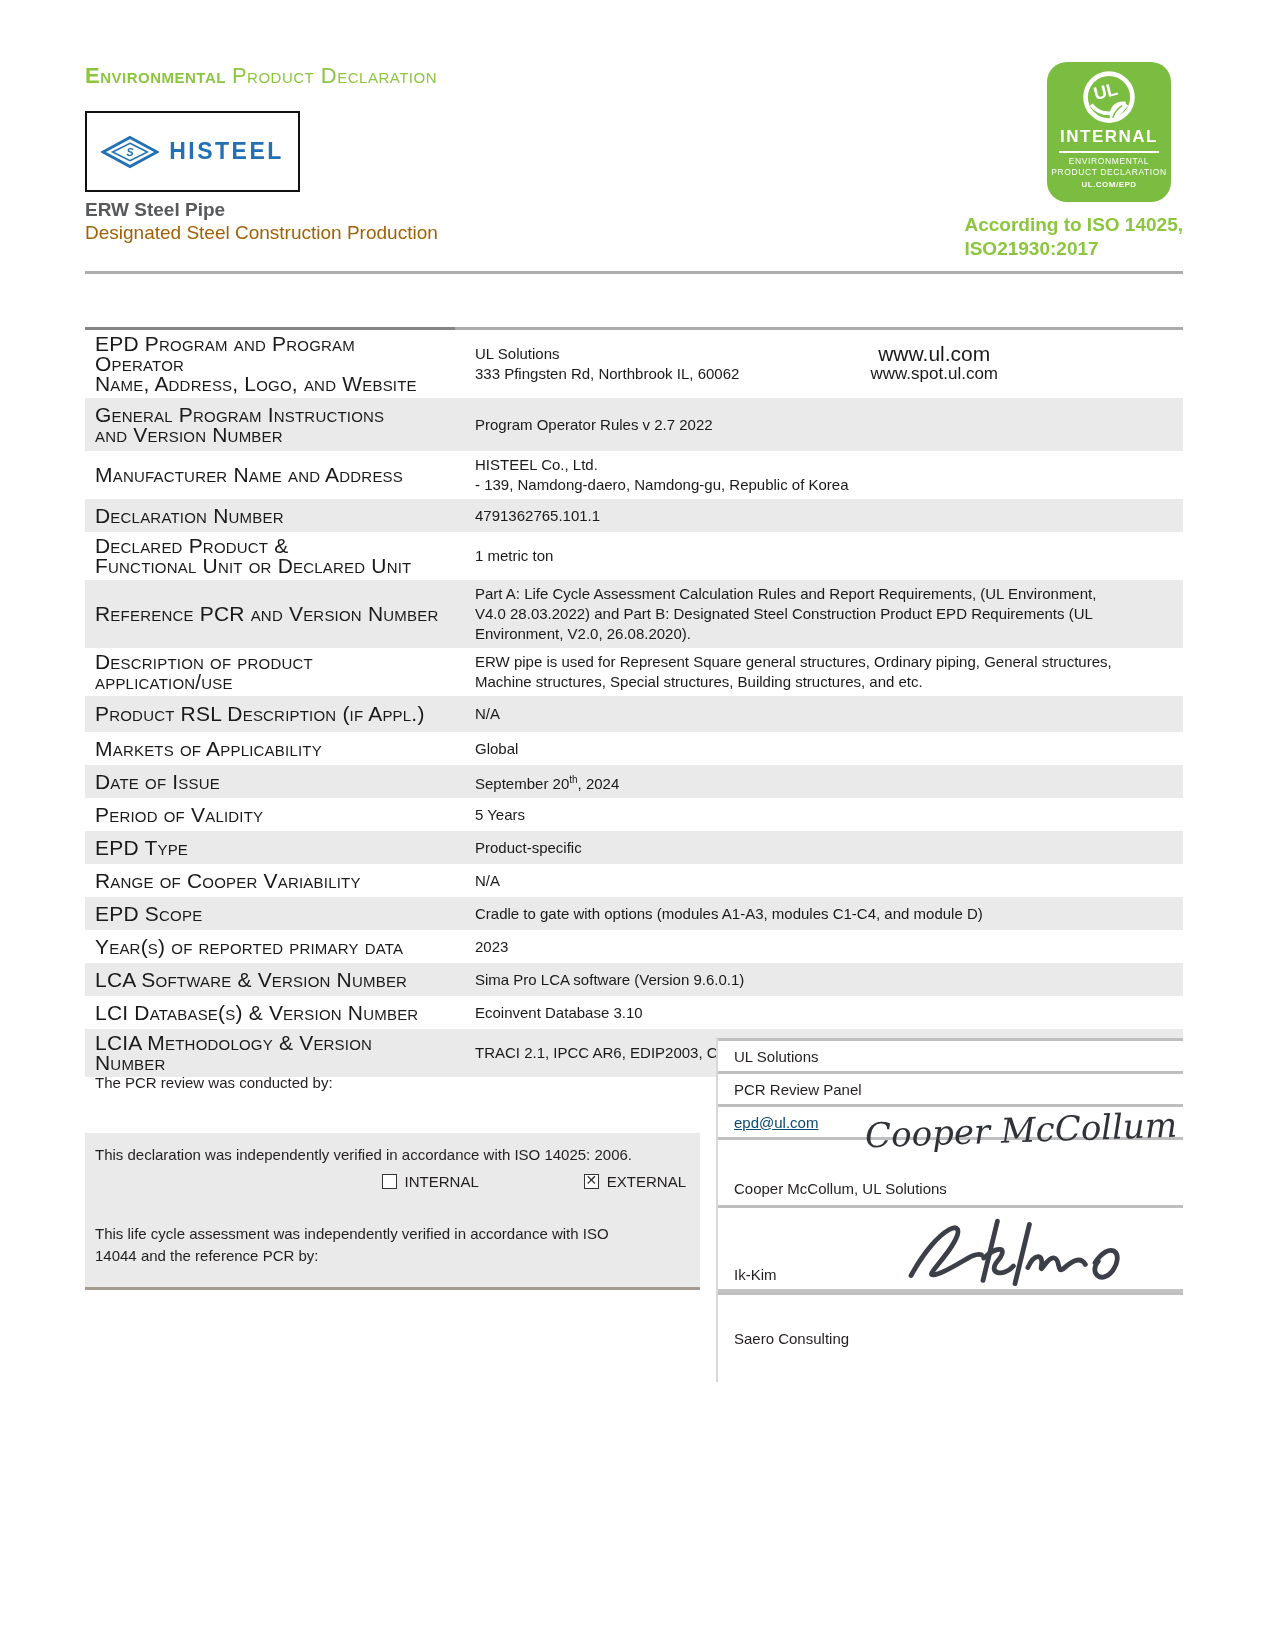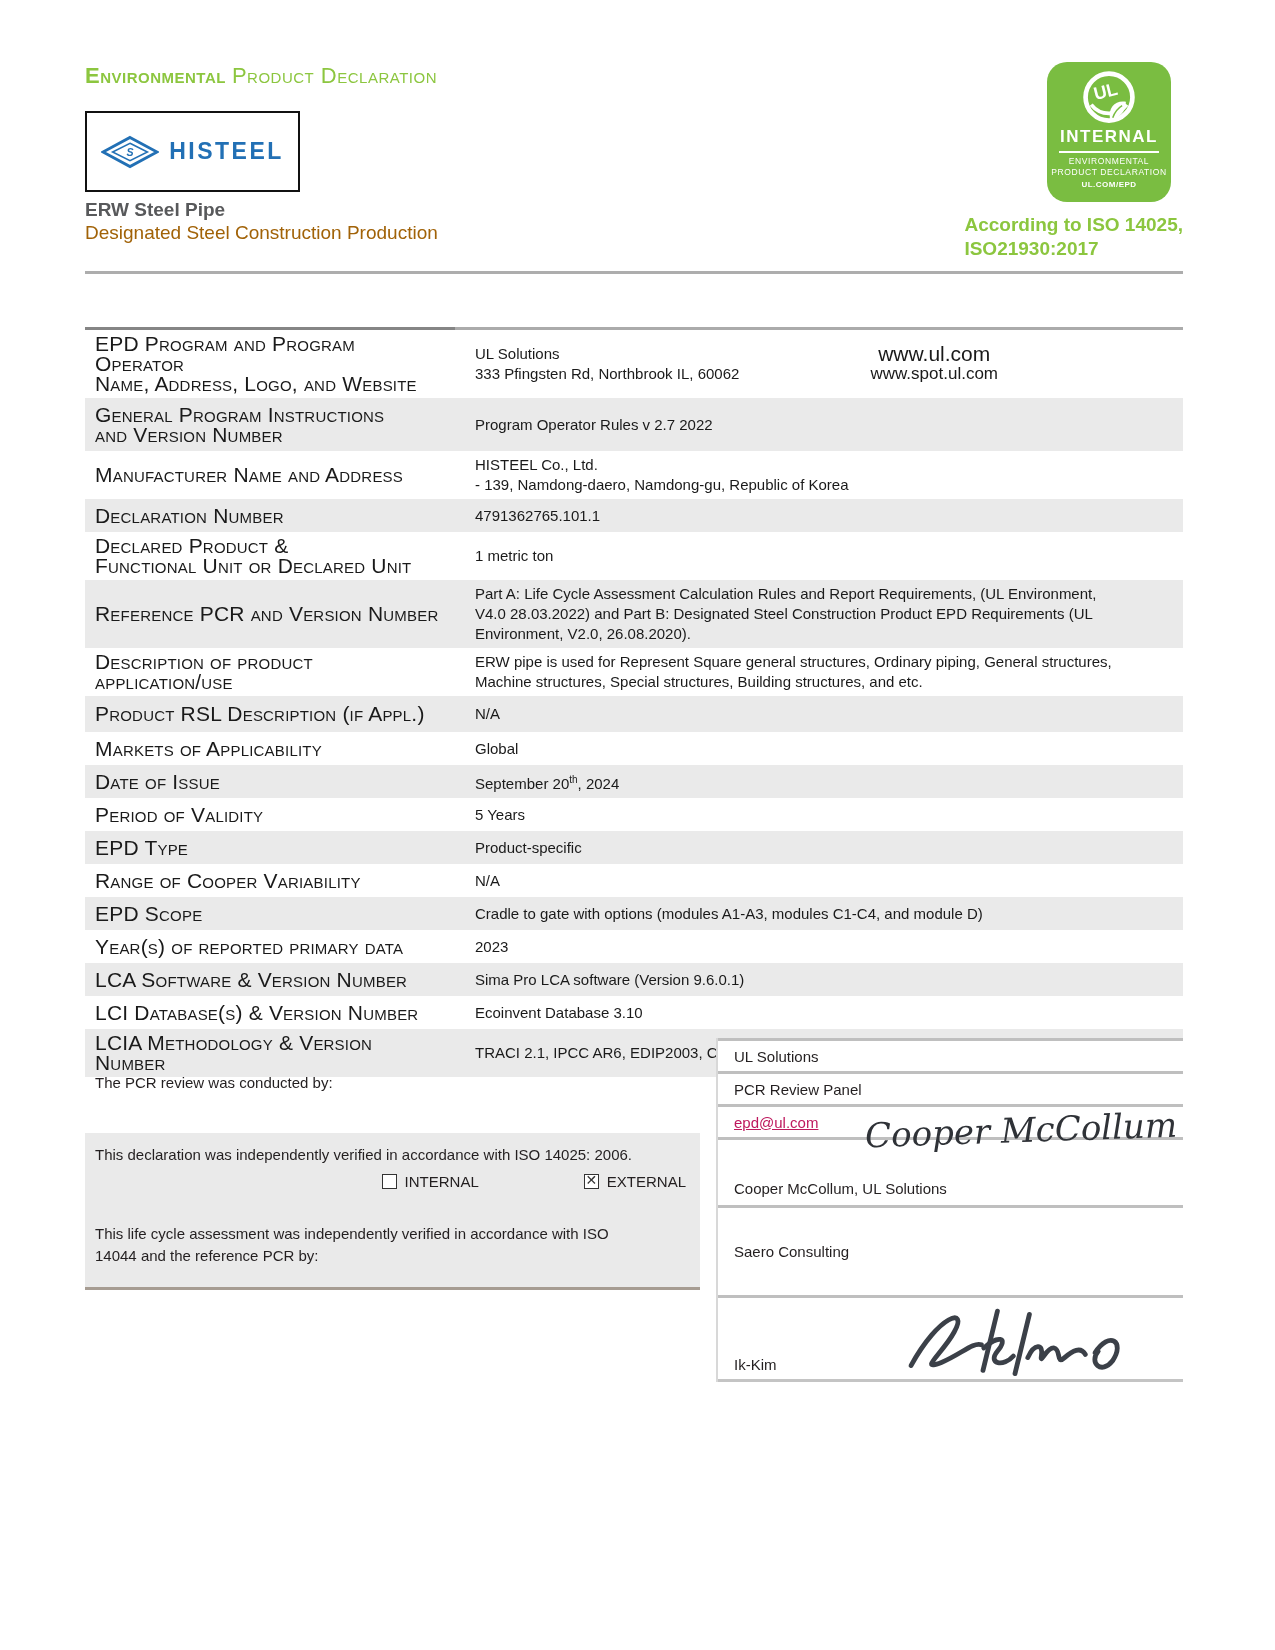--- a/index.html
+++ b/index.html
@@ -63,21 +63,21 @@
   .cb-ext{margin-left:105px;}
 
   .rev-right{flex:1;margin-left:16px;margin-top:5px;border-left:2px solid #d8d8d8;
              display:flex;flex-direction:column;}
   .rb{box-sizing:border-box;border-top:3px solid #bfbfbf;background:#fff;position:relative;
       display:flex;align-items:center;padding-left:16px;font-size:15px;}
   .box-s{height:33px;}
   .box-sig{height:68px;align-items:flex-end;padding-bottom:8px;}
   .box-saero{height:90px;}
   .box-ik{height:87px;align-items:flex-end;padding-bottom:6px;border-bottom:3px solid #c4c4c4;}
-  .email-link{color:#be185d;text-decoration:underline;text-align:center;}
+  .email-link{color:#0c4a6e;text-decoration:underline;text-align:center;}
   .script{position:absolute;right:6px;top:-30px;font-family:"DejaVu Serif",serif;font-style:italic;
           font-size:34px;color:#2f3237;transform:rotate(-2deg);white-space:nowrap;z-index:2;}
   .ik-svg{position:absolute;right:35px;top:2px;}
   .sig-name{position:relative;z-index:3;}
 </style>
 </head>
 <body>
 
 <div class="page">
 
@@ -252,33 +252,33 @@
       <div class="rb box-s">
         <span>PCR Review Panel</span>
       </div>
       <div class="rb box-s">
         <a class="email-link">epd@ul.com</a>
       </div>
       <div class="rb box-sig">
         <span class="script">Cooper McCollum</span>
         <span class="sig-name">Cooper McCollum, UL Solutions</span>
       </div>
-      <div class="rb box-saero">
-        <span>Saero Consulting</span>
-      </div>
       <div class="rb box-ik">
         <svg class="ik-svg" width="250" height="80" viewBox="0 0 300 100">
           <g fill="none" stroke="#3b4048" stroke-width="6" stroke-linecap="round">
             <path d="M10,82 C45,18 82,8 64,40 C50,66 18,90 48,78 C72,68 88,52 98,56"></path>
             <path d="M118,14 L100,88"></path>
             <path d="M101,60 C118,44 133,46 118,64 C105,80 126,84 138,70"></path>
             <path d="M158,18 L140,92"></path>
             <path d="M156,72 C164,54 176,54 173,70 C171,82 180,58 189,60 C198,62 191,82 202,72 C212,63 222,58 228,68"></path>
             <path d="M240,66 C258,38 278,52 262,76 C248,94 232,78 244,64"></path>
           </g>
         </svg>
         <span class="sig-name">Ik-Kim</span>
       </div>
+      <div class="rb box-saero">
+        <span>Saero Consulting</span>
+      </div>
     </div>
 
   </section>
 
 </div>
 
 </body></html>

